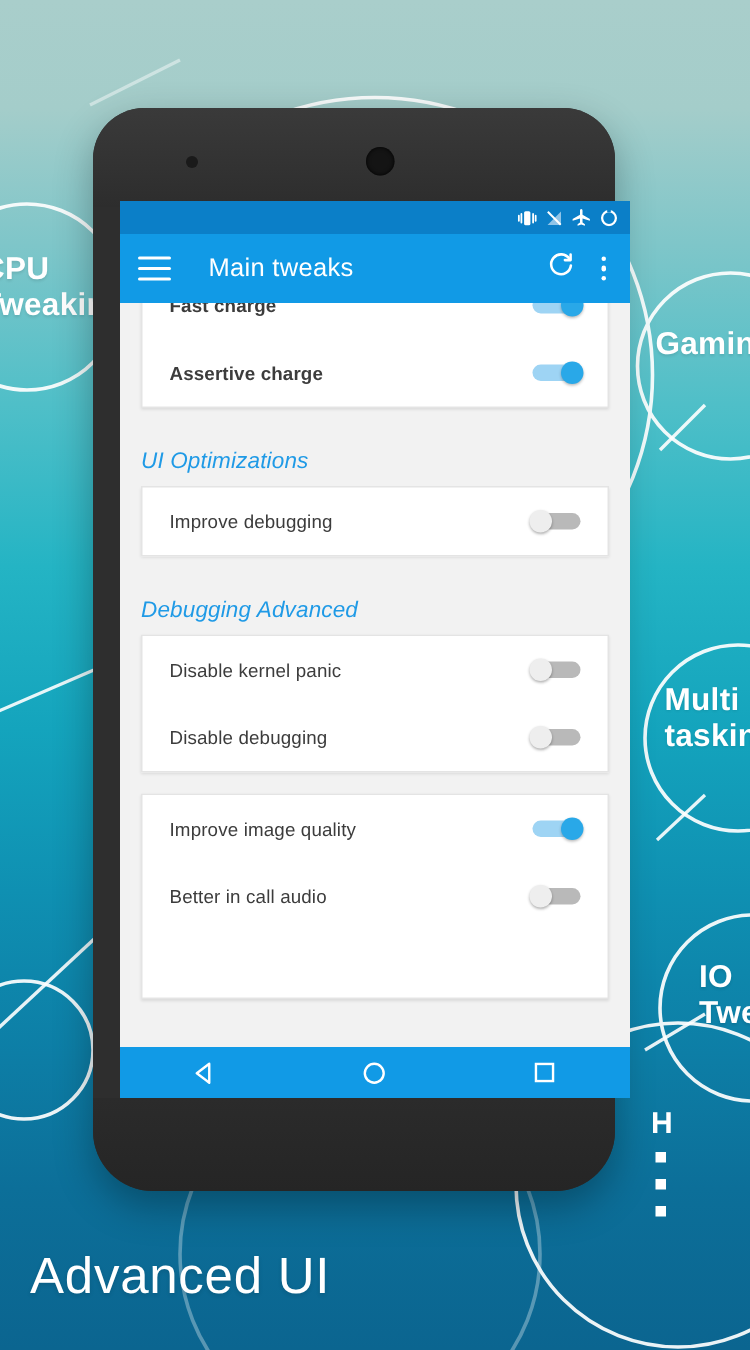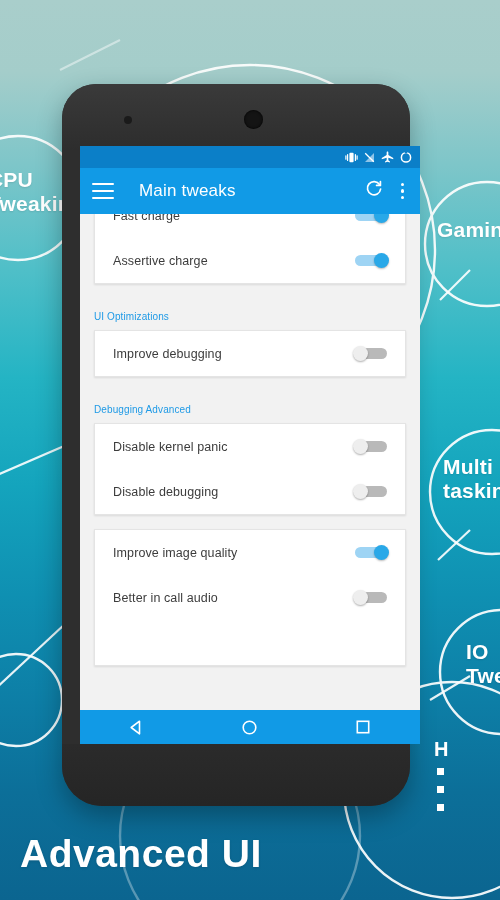--- a/index.html
+++ b/index.html
@@ -52,30 +52,30 @@
     background: #ffffff; left: 437px;
   }
   #dot1 { top: 768px; }
   #dot2 { top: 786px; }
   #dot3 { top: 804px; }
 
   #advanced-ui {
     position: absolute;
     left: 20px; top: 832px;
     color: #ffffff;
-    font-size: 39px;
-    font-weight: 700;
+    font-size: 34px;
+    font-weight: 400;
     letter-spacing: .5px;
     text-shadow: 0 1px 3px rgba(0,0,0,.12);
   }
 
   
   #phone {
     position: absolute;
-    left: 62px; top: 84px;
+    left: 62px; top: 72px;
     width: 348px; height: 722px;
     background: #2e2e2e;
     border-radius: 34px 34px 40px 40px;
     box-shadow: 0 10px 26px rgba(0,0,0,.30);
   }
   #phone-top-bevel {
     position: absolute; left: 0; top: 0; width: 100%; height: 66px;
     border-radius: 34px 34px 0 0;
     background: linear-gradient(180deg,#3a3a3a 0%, #2d2d2d 100%);
   }
@@ -143,26 +143,27 @@
     top: 68px; bottom: 34px;
     background: #f2f2f2;
     overflow: hidden;
   }
   .card {
     background: #ffffff;
     margin: 0 14px;
     border: 1px solid #e4e4e4;
     box-shadow: 0 1px 2px rgba(0,0,0,.10);
   }
-  .card.clipped-top { margin-top: -22px; }
+  .card.clipped-top { margin-top: -22px; font-weight: bold; }
   .section-head {
     color: #1f9ae6;
-    font-size: 10px;
+    font-size: 15px;
     padding: 13px 14px 8px 14px;
     letter-spacing: .1px;
+    font-style: italic;
   }
   .row {
     display: flex; align-items: center;
     height: 45px;
     padding: 0 16px 0 18px;
     cursor: pointer;
   }
   .row-label {
     font-size: 12.5px;
     color: #3c3c3c;

